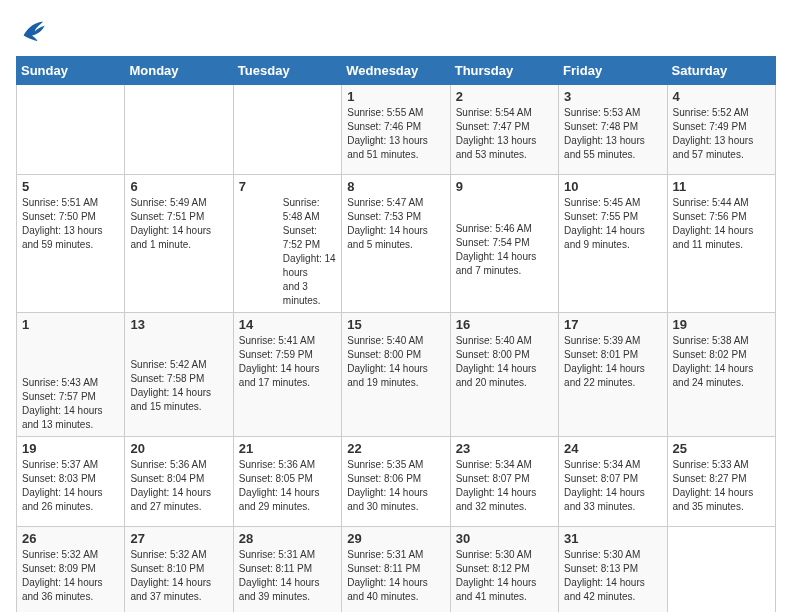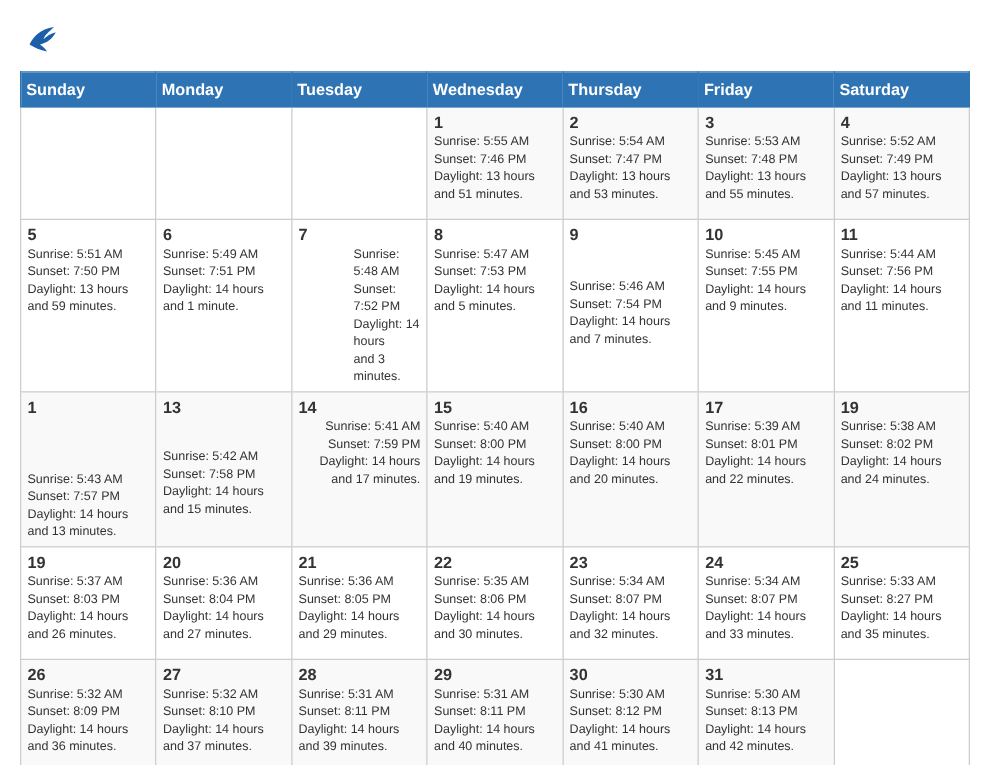--- a/index.html
+++ b/index.html
@@ -215,21 +215,21 @@
         </td>
         <td>
           <span class="day-num">13</span>
           <div class="day-info" style="white-space: pre-line; margin-top: 26px;">Sunrise: 5:42 AM
 Sunset: 7:58 PM
 Daylight: 14 hours
 and 15 minutes.</div>
         </td>
         <td>
           <span class="day-num">14</span>
-          <div class="day-info" style="white-space: pre-line; text-align: right;">Sunrise: 5:41 AM
+          <div class="day-info" style="white-space: pre-line;">Sunrise: 5:41 AM
 Sunset: 7:59 PM
 Daylight: 14 hours
 and 17 minutes.</div>
         </td>
         <td>
           <span class="day-num">15</span>
           <div class="day-info" style="white-space: pre-line;">Sunrise: 5:40 AM
 Sunset: 8:00 PM
 Daylight: 14 hours
 and 19 minutes.</div>

